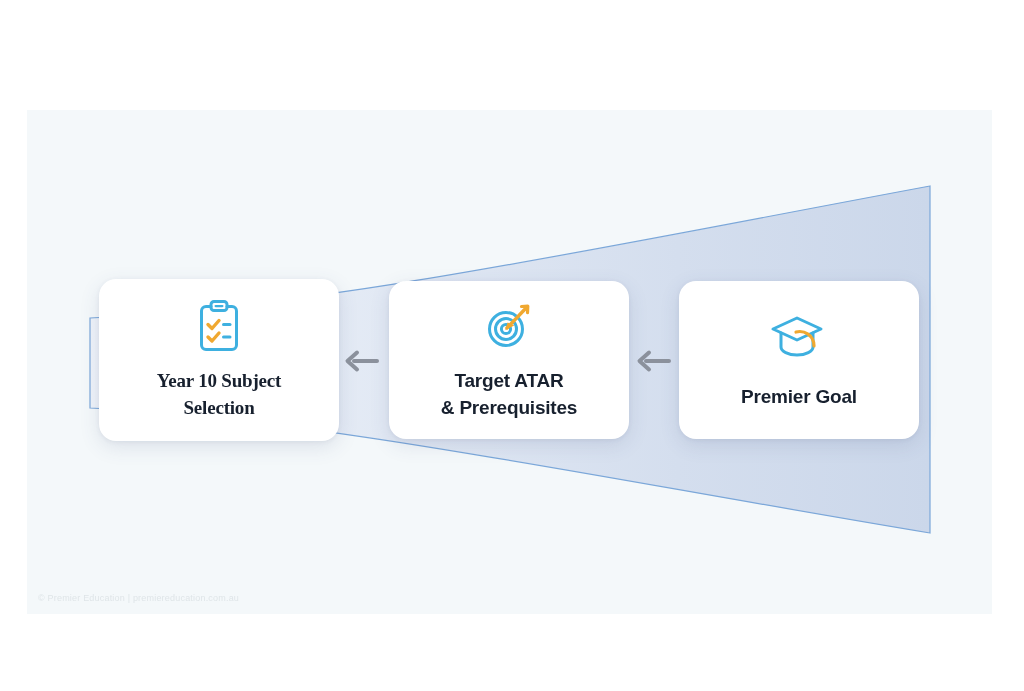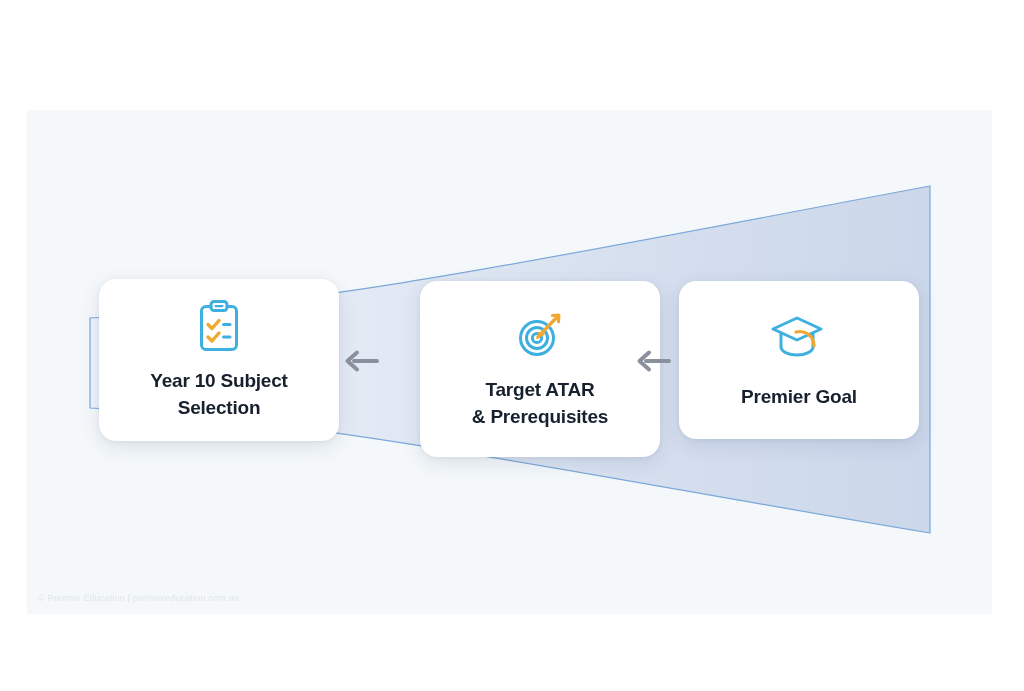--- a/index.html
+++ b/index.html
@@ -53,22 +53,22 @@
   .card .card-title{
     font-size:19px;
     font-weight:bold;
     color:#17202e;
     text-align:center;
     line-height:1.42;
     letter-spacing:-.2px;
     white-space:pre-line;
   }
 
-  #card-0{ left:99px;  top:279px; width:240px; height:162px; }
-  #card-1{ left:389px; top:281px; width:240px; height:176px;margin-left:31px; }
+  #card-0{ left:99px;  top:279px; width:240px; height:162px;font-family:Liberation Serif, serif; }
+  #card-1{ left:389px; top:281px; width:240px; height:158px; }
   #card-2{ left:679px; top:281px; width:240px; height:158px; }
 
   #card-2 .icon-wrap{margin-bottom:18px;}
 
   
   .arrow{
     position:absolute;
     width:36px;height:26px;
     pointer-events:auto;
   }

